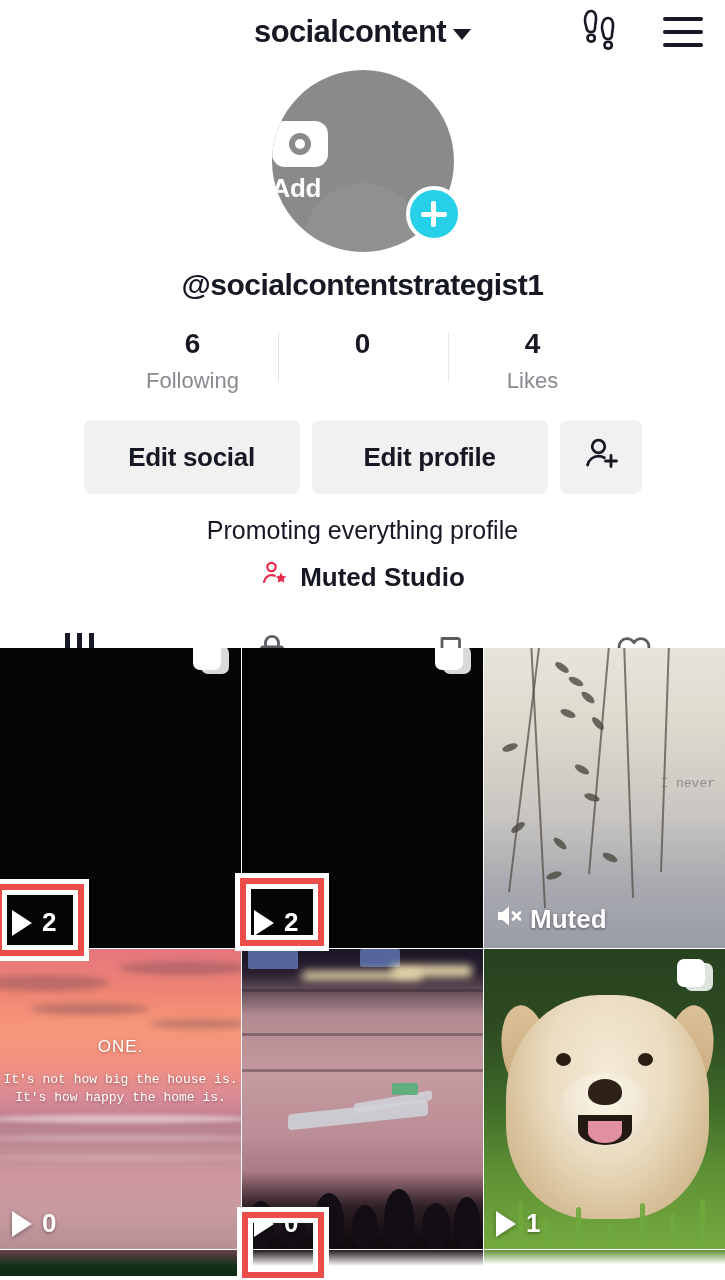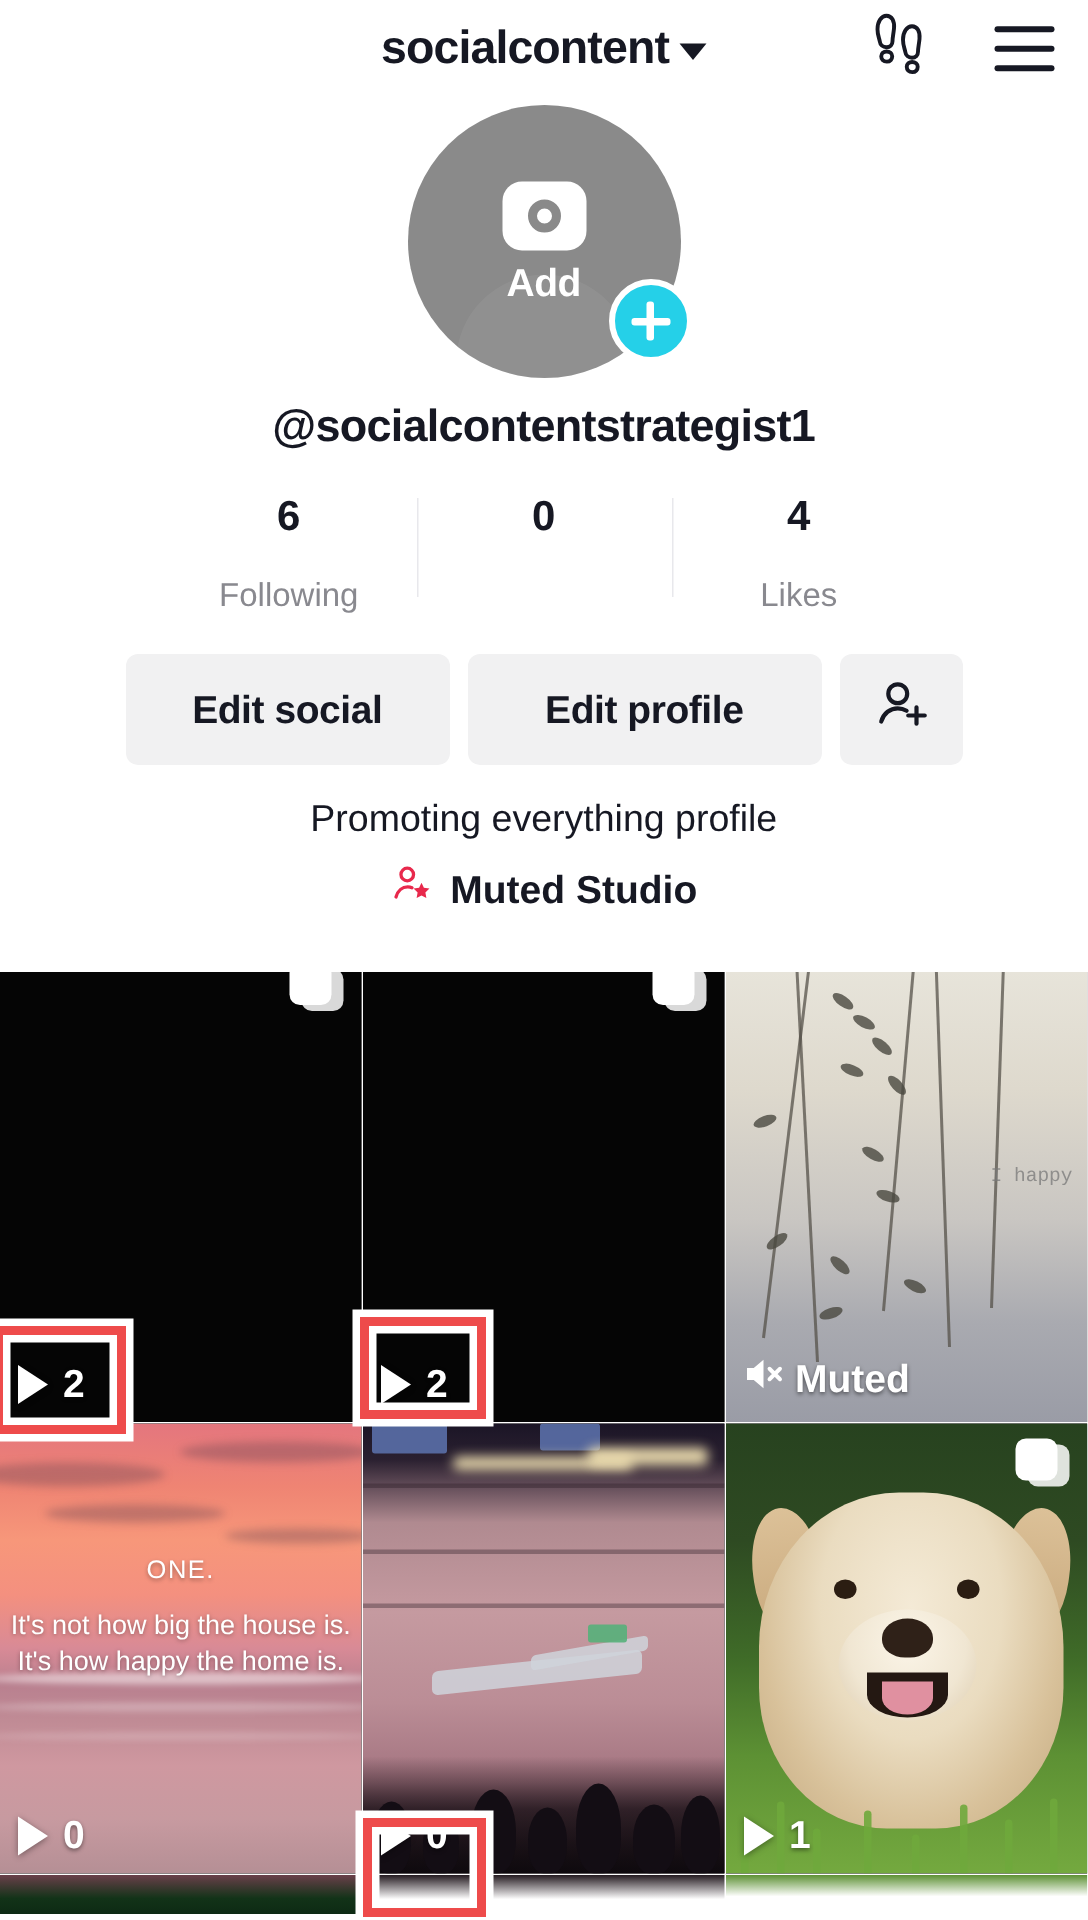--- a/index.html
+++ b/index.html
@@ -76,21 +76,21 @@
     margin: 6px auto 0;
   }
   .avatar {
     position: absolute;
     inset: 0;
     border-radius: 50%;
     background: #8a8a8a;
     overflow: hidden;
     display: flex;
     flex-direction: column;
-    align-items: center;
+    align-items: flex-start;
     justify-content: center;
   }
   .avatar::after{
     content:"";
     position:absolute;
     left:50%; top:62%;
     transform:translateX(-50%);
     width:118px; height:118px;
     border-radius:50%;
     background:rgba(255,255,255,0.06);
@@ -181,21 +181,21 @@
     background: #e8e8ec;
   }
   .stat-value {
     font-size: 28px;
     font-weight: bold;
     color: #161823;
   }
   .stat-label {
     font-size: 22px;
     color: #89898f;
-    margin-top: 24px;
+    margin-top: 8px;
   }
 
   
   .actions {
     display: flex;
     justify-content: center;
     gap: 12px;
     margin-top: 26px;
   }
   .btn {
@@ -435,23 +435,23 @@
     text-shadow: 0 1px 3px rgba(0,0,0,.35);
     z-index: 3;
   }
   .quote-one {
     font-size: 17px;
     letter-spacing: 1px;
     margin-bottom: 14px;
     font-family: "Liberation Sans Narrow","Liberation Sans",sans-serif;
   }
   .quote-line {
-    font-size: 18px;
+    font-size: 13px;
     line-height: 1.35;
-    font-family: Liberation Sans, sans-serif;
+    font-family: Liberation Mono, monospace;
   }
 
   .thumb-concert {
     background: linear-gradient(180deg,#1b1526 0%,#2a2030 8%,#b08a90 22%,#c59aa0 42%,#bb8d96 62%,#a2737f 80%,#3a2a33 100%);
   }
   .concert-band {
     position: absolute;
     left: 0; right: 0;
     background: rgba(40,25,35,.35);
   }
@@ -736,21 +736,21 @@
         <i class="reed-leaf" style="left:96px;top:46px;transform:rotate(40deg);"></i>
         <i class="reed-leaf" style="left:76px;top:62px;transform:rotate(22deg);"></i>
         <i class="reed-leaf" style="left:106px;top:72px;transform:rotate(48deg);"></i>
         <i class="reed-leaf" style="left:18px;top:96px;transform:rotate(-20deg);"></i>
         <i class="reed-leaf" style="left:90px;top:118px;transform:rotate(30deg);"></i>
         <i class="reed-leaf" style="left:100px;top:146px;transform:rotate(18deg);"></i>
         <i class="reed-leaf" style="left:26px;top:176px;transform:rotate(-35deg);"></i>
         <i class="reed-leaf" style="left:68px;top:192px;transform:rotate(42deg);"></i>
         <i class="reed-leaf" style="left:118px;top:206px;transform:rotate(26deg);"></i>
         <i class="reed-leaf" style="left:62px;top:224px;transform:rotate(-18deg);"></i>
-        <span class="reed-text">I happy</span>
+        <span class="reed-text">I never</span>
       </div>
       <span class="muted-tag">
         <span>
           <svg width="30" height="26" viewBox="0 0 30 26" fill="none">
             <path d="M4 9h4.5L15 3.5v19L8.5 17H4V9z" fill="#fff"></path>
             <path d="M19 9.5l7 7M26 9.5l-7 7" stroke="#fff" stroke-width="2.6" stroke-linecap="round"></path>
           </svg>
         </span>
         <span>Muted</span>
       </span>

